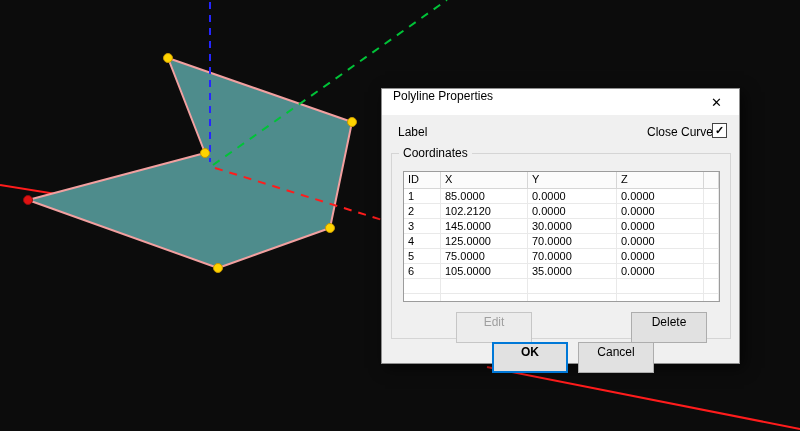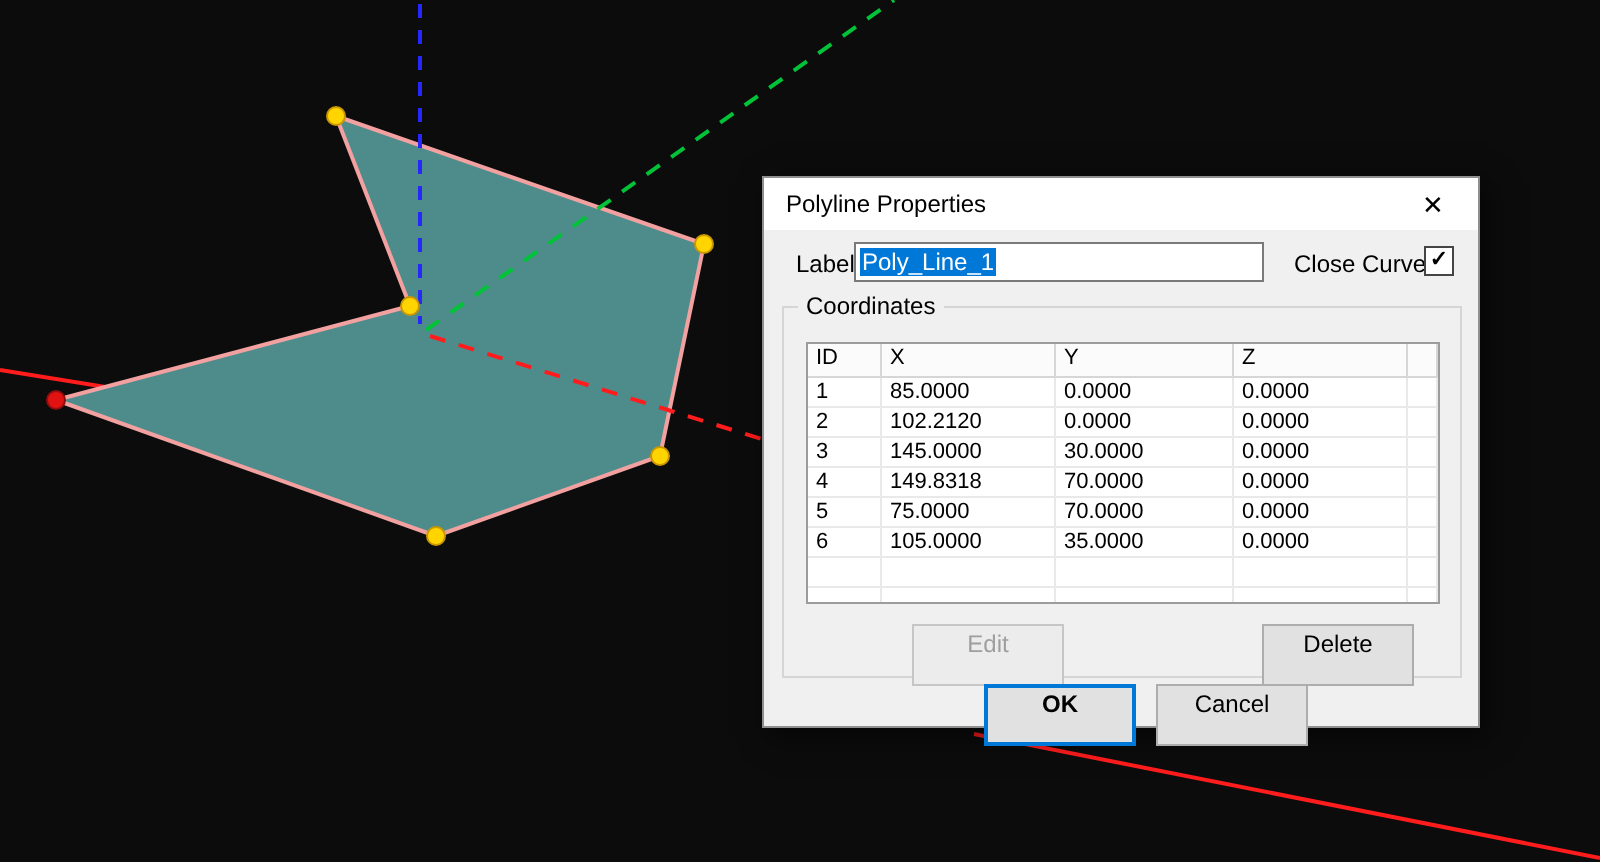--- a/index.html
+++ b/index.html
@@ -10,21 +10,21 @@
   }
   svg{position:absolute;left:0;top:0;}
 
   
   .dialog{
     position:absolute;left:381px;top:88px;width:359px;height:276px;
     background:#f0f0f0;border:1px solid #8f8f8f;
     box-shadow:4px 4px 14px rgba(0,0,0,.6);
     font-size:12px;color:#000;box-sizing:border-box;
   }
-  .titlebar{height:26px;background:#ffffff;display:flex;align-items:center;}
+  .titlebar{height:26px;background:#ffffff;display:flex;}
   .titlebar .title{padding-left:11px;font-size:12px;}
   .close-btn{margin-left:auto;width:45px;height:26px;display:flex;align-items:center;justify-content:center;cursor:pointer;}
   .close-btn span{font-size:13px;line-height:13px;}
   .dlg-body{position:relative;height:248px;}
 
   .lbl{position:absolute;left:16px;top:10px;}
   .text-input{
     position:absolute;left:45px;top:6px;width:201px;height:18px;
     background:#fff;border:1px solid #7a7a7a;display:flex;align-items:center;
     padding-left:2px;box-sizing:content-box;overflow:hidden;
@@ -96,23 +96,20 @@
   <div class="titlebar">
     <span class="title">Polyline Properties</span>
     <div class="close-btn">
       <span>✕</span>
     </div>
   </div>
 
   <div class="dlg-body">
 
     <span class="lbl">Label</span>
-    <div class="text-input">
-      <span class="sel">Poly_Line_1</span>
-    </div>
 
     <span class="cc-label">Close Curve</span>
     <div class="checkbox">
       <span>✓</span>
     </div>
 
     <span class="groupbox-title">Coordinates</span>
     <div class="groupbox"></div>
 
     <div class="ctable">
@@ -140,21 +137,21 @@
       </div>
       <div class="trow bodyrow">
         <div class="cell">3</div>
         <div class="cell">145.0000</div>
         <div class="cell">30.0000</div>
         <div class="cell">0.0000</div>
         <div class="cell"></div>
       </div>
       <div class="trow bodyrow">
         <div class="cell">4</div>
-        <div class="cell">149.8318</div>
+        <div class="cell">125.0000</div>
         <div class="cell">70.0000</div>
         <div class="cell">0.0000</div>
         <div class="cell"></div>
       </div>
       <div class="trow bodyrow">
         <div class="cell">5</div>
         <div class="cell">75.0000</div>
         <div class="cell">70.0000</div>
         <div class="cell">0.0000</div>
         <div class="cell"></div>

